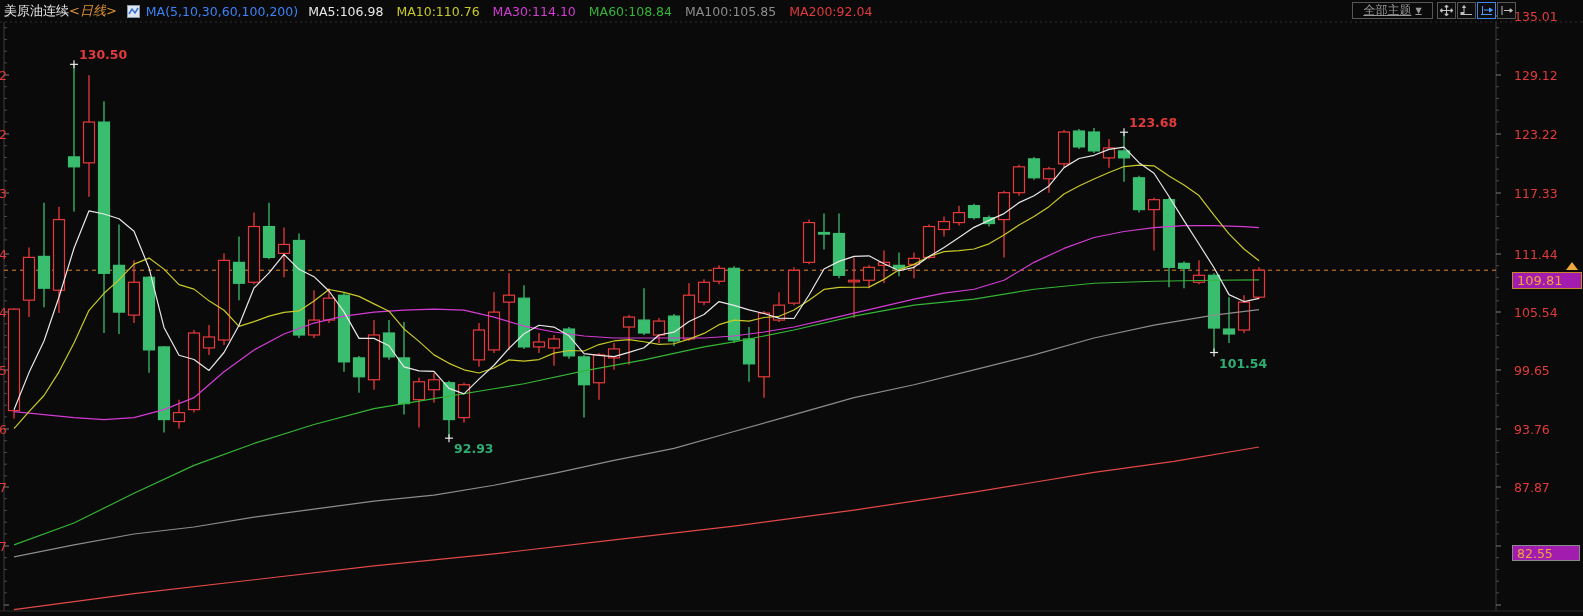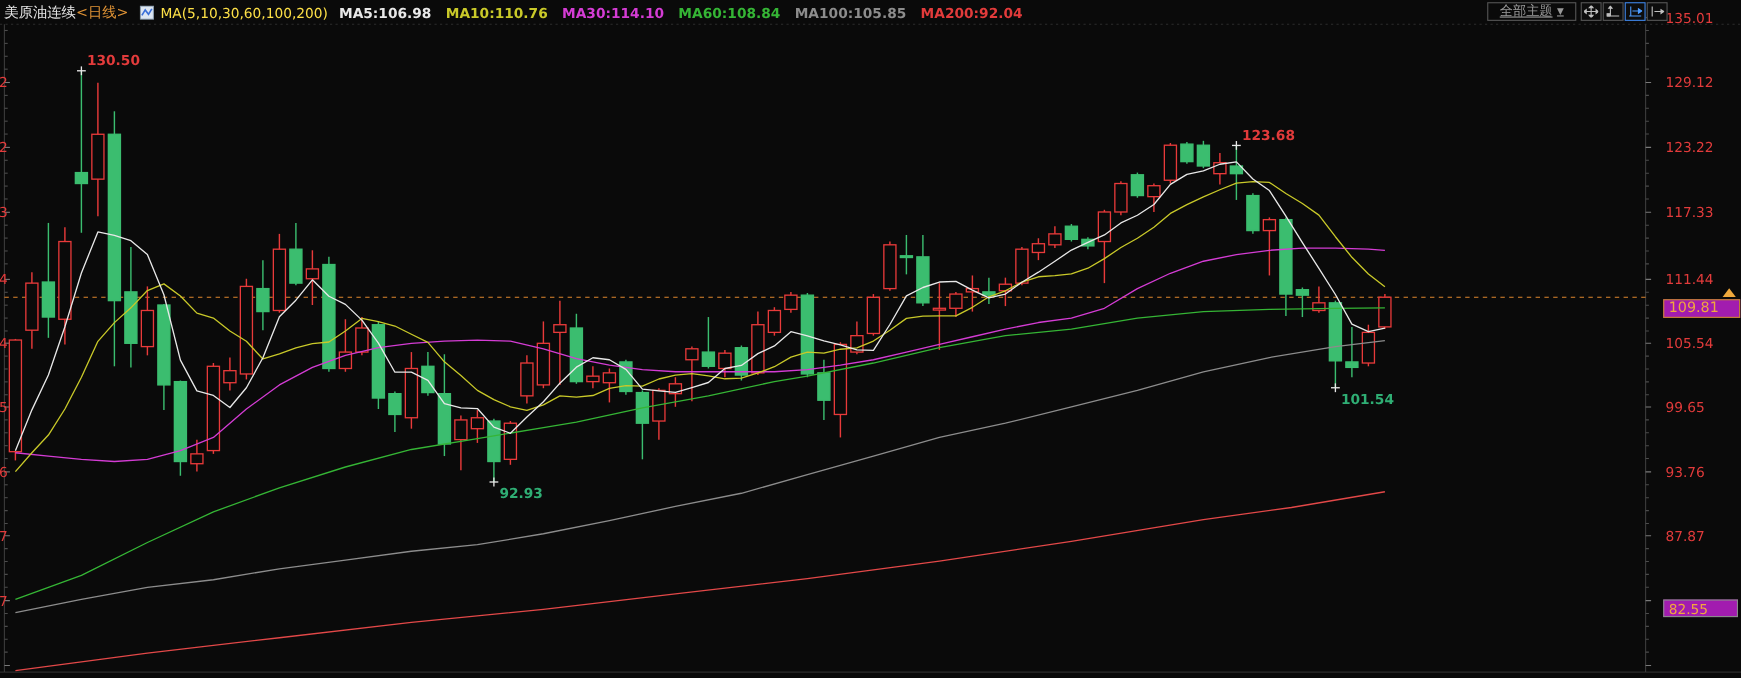--- a/index.html
+++ b/index.html
@@ -3,24 +3,24 @@
 <meta charset="utf-8">
 <style>
   html,body{margin:0;padding:0;background:#0a0a0a;}
   #app{position:relative;width:1583px;height:616px;background:#0a0a0a;overflow:hidden;
        font-family:"DejaVu Sans","Liberation Sans",sans-serif;}
   #plot{position:absolute;left:0;top:0;}
   
   #header{position:absolute;left:4px;top:1px;height:20px;display:flex;align-items:center;
           white-space:nowrap;font-size:12.5px;}
   #symbol{color:#e8e8e8;font-size:13px;}
-  #symbol .period{color:#e09335;}
+  #symbol .period{color:#e09335;font-style:italic;}
   .hicon{display:inline-block;width:13px;height:13px;margin:0 6px 0 10px;}
-  .ma-param{color:#fde047;margin-right:10px;}
-  .ma-item{margin-right:13px;font-weight:bold;}
+  .ma-param{color:#3b82f6;margin-right:10px;}
+  .ma-item{margin-right:13px;}
   
   .theme-btn{position:absolute;left:1352px;top:2px;width:79px;height:15px;border:1px solid #565656;
              color:#9a9a9a;font-size:12px;display:flex;align-items:center;justify-content:center;
              line-height:15px;cursor:default;text-decoration:underline;}
   .theme-btn .caret{font-size:8px;margin-left:4px;color:#9a9a9a;}
   .tool-ic{position:absolute;top:2px;width:17px;height:15px;border:1px solid #565656;
            display:flex;align-items:center;justify-content:center;background:#0d0d0d;}
   .tool-ic.active{border-color:#3f86e8;}
   
   .px-box{position:absolute;background:#a21caf;box-sizing:border-box;color:#f0a73e;

